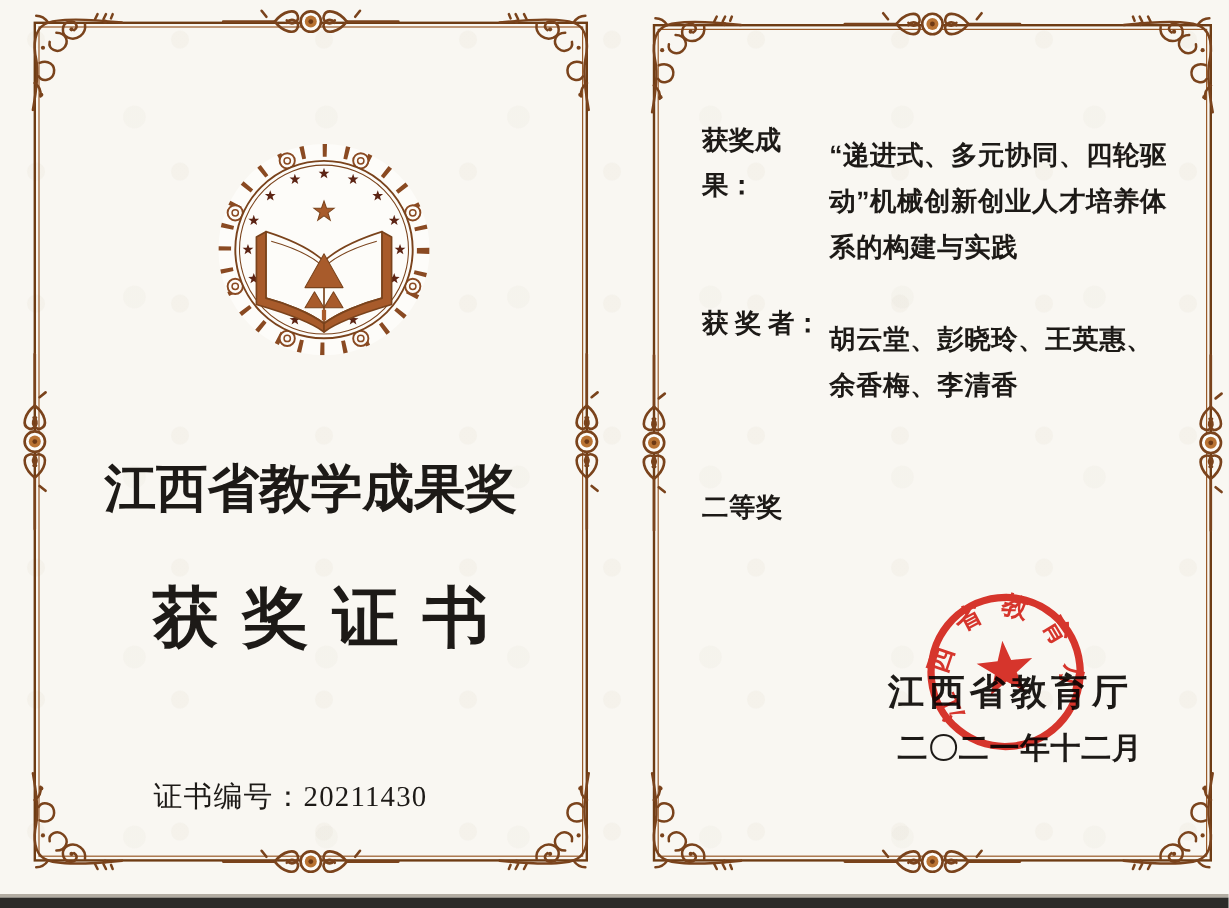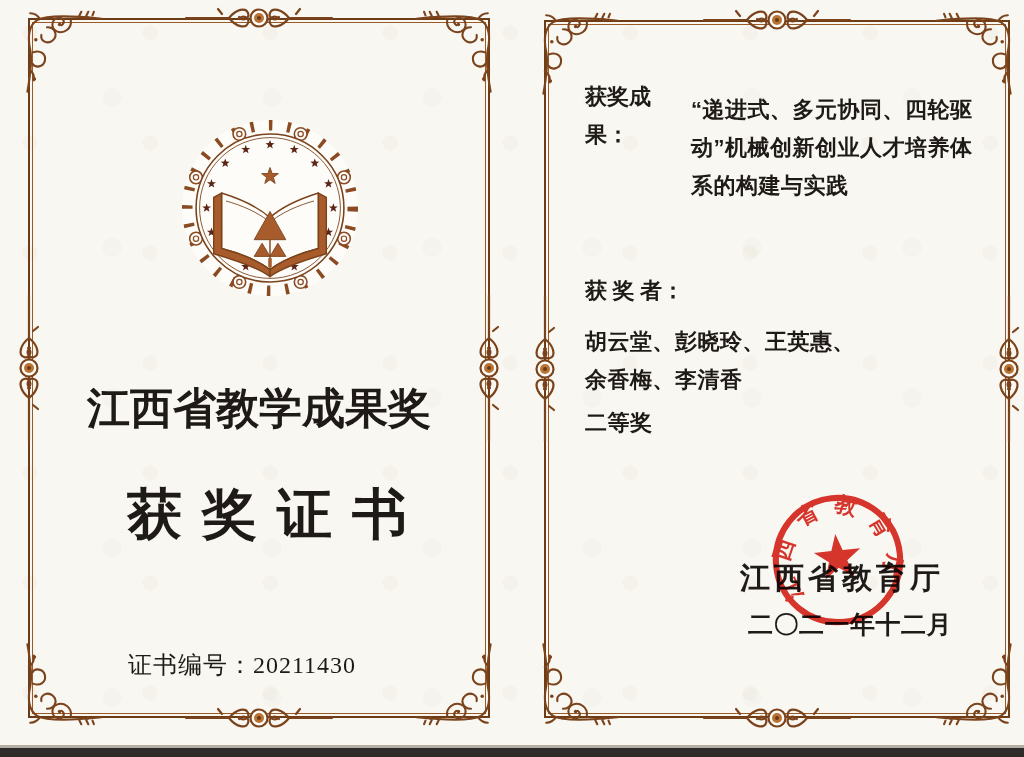--- a/index.html
+++ b/index.html
@@ -36,22 +36,22 @@
   .cert-title{position:absolute;left:0;top:465px;width:100%;text-align:center;
     font-size:55px;font-weight:bold;line-height:64px;letter-spacing:20px;padding-left:36px;box-sizing:border-box;}
   .cert-no{position:absolute;left:100px;top:632px;font-size:24px;font-weight:normal;line-height:30px;letter-spacing:1px;text-align:center;}
 
   
   .row{position:absolute;left:41px;display:flex;align-items:flex-start;}
   .row .label{width:106px;flex:none;font-size:22px;font-weight:bold;line-height:38px;
     font-family:"Liberation Serif","DejaVu Serif",serif;}
   .row .value{width:292px;font-size:22px;font-weight:bold;line-height:38px;
     font-family:"Liberation Sans","DejaVu Sans",sans-serif;letter-spacing:.5px;margin-top:13px;}
-  .row.achievement{top:58px;justify-content:center;}
-  .row.awardees{top:252px;flex-direction:column;}
+  .row.achievement{top:78px;justify-content:center;}
+  .row.awardees{top:231px;}
   .row.grade{top:371px;}
   .issuer{position:absolute;top:540px;right:66px;font-size:30px;font-weight:bold;
     line-height:36px;letter-spacing:4px;}
   .issue-date{position:absolute;top:588px;right:58px;font-size:25px;font-weight:bold;
     line-height:34px;letter-spacing:.5px;}
   .seal{position:absolute;left:224px;top:470px;width:140px;height:140px;
     transform:rotate(-6deg);mix-blend-mode:multiply;opacity:.92;}
 
   .photo-edge-line{position:absolute;left:0;right:0;bottom:9px;height:3px;background:#b3ada3;}
   .photo-edge{position:absolute;left:0;right:0;bottom:0;height:9px;background:#2c2b29;}

